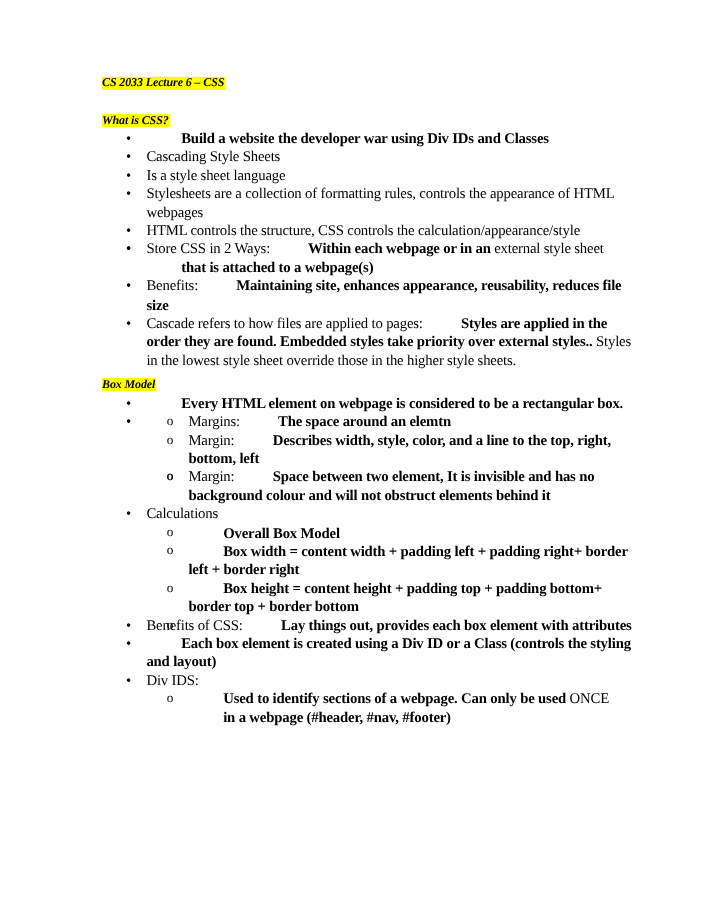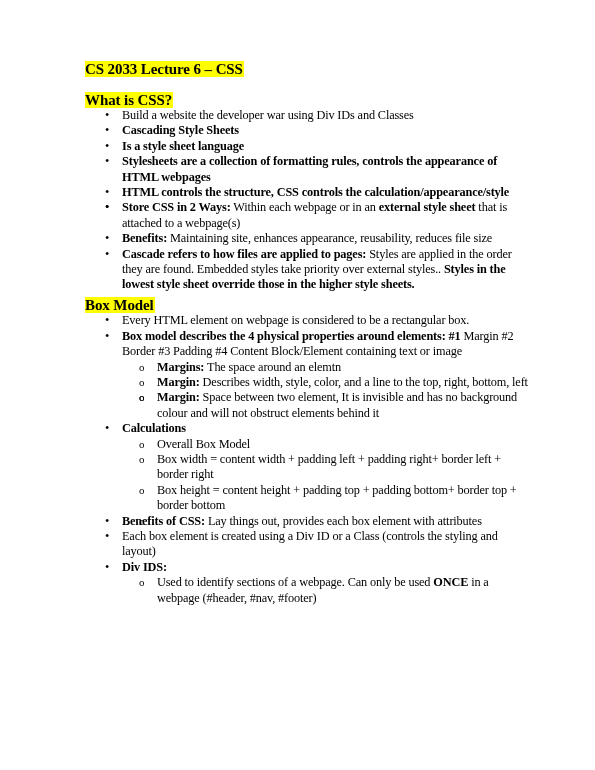--- a/index.html
+++ b/index.html
@@ -28,25 +28,26 @@
   .doc-body {
     position: absolute;
     left: 85px;
     top: 62px;
     width: 445px;
   }
 
   
   .heading {
     font-weight: bold;
-    font-size: 15px;
+    font-size: 10px;
     line-height: 15.5px;
     margin: 0;
     padding: 0;
     letter-spacing: -0.1px;
+    font-style: italic;
   }
   .heading .hl {
     background: #FFFF00;
     padding: 0 1px 0 0;
     box-decoration-break: clone;
     -webkit-box-decoration-break: clone;
   }
   .heading-title { margin-bottom: 15px; }
   .heading-section { margin-top: 5px; margin-bottom: 0px; }
 
@@ -86,22 +87,22 @@
     letter-spacing: -0.15px;
   }
   ul.lvl2 > li > .bullet {
     position: absolute;
     left: 17px;
     top: 0;
     font-size: 11px;
     line-height: 15.6px;
   }
 
-  .b { font-weight: bold; }
-  .n { font-weight: normal; }
+  .b { font-weight: normal; }
+  .n { font-weight: bold; margin-left: 29px; }
 
   .para-text { display: inline; }
 </style>
 </head>
 <body>
 
 <div class="page">
   <div class="doc-body">
 
     <h1 class="heading heading-title"><span class="hl">CS 2033 Lecture 6 – CSS</span></h1>
@@ -115,21 +116,21 @@
           <li><span class="bullet">•</span><span class="para-text"><span class="b">Stylesheets are a collection of formatting rules, controls the appearance of HTML webpages</span></span></li>
           <li><span class="bullet">•</span><span class="para-text"><span class="b">HTML controls the structure, CSS controls the calculation/appearance/style</span></span></li>
           <li><span class="bullet">•</span></li>
           <li><span class="bullet">•</span><span class="para-text"><span class="b">Store CSS in 2 Ways:</span><span class="n"> Within each webpage or in an </span><span class="b">external style sheet</span><span class="n"> that is attached to a webpage(s)</span></span></li>
           <li><span class="bullet">•</span><span class="para-text"><span class="b">Benefits:</span><span class="n"> Maintaining site, enhances appearance, reusability, reduces file size</span></span></li>
           <li><span class="bullet">•</span><span class="para-text"><span class="b">Cascade refers to how files are applied to pages:</span><span class="n"> Styles are applied in the order they are found. Embedded styles take priority over external styles.. </span><span class="b">Styles in the lowest style sheet override those in the higher style sheets.</span></span></li>
         </ul>
         <div class="heading heading-section"><span class="hl">Box Model</span></div>
         <ul class="lvl1">
           <li><span class="bullet">•</span><span class="para-text"><span class="n">Every HTML element on webpage is considered to be a rectangular box.</span></span></li>
-          <li><span class="bullet">•</span><span class="para-text"><span class="b">Box model describes the 4 physical properties around elements: #1</span><span class="n"> Margin #2 Border #3 Padding #4 Content Block/Element containing text or image</span></span><ul class="lvl2">
+          <li><span class="bullet">•</span><ul class="lvl2">
               <li><span class="bullet">o</span><span class="para-text"><span class="b">Margins:</span><span class="n"> The space around an elemtn</span></span></li>
               <li><span class="bullet">o</span><span class="para-text"><span class="b">Margin:</span><span class="n"> Describes width, style, color, and a line to the top, right, bottom, left</span></span></li>
               <li><span class="bullet">o</span></li>
               <li><span class="bullet">o</span><span class="para-text"><span class="b">Margin:</span><span class="n"> Space between two element, It is invisible and has no background colour and will not obstruct elements behind it</span></span></li>
             </ul></li>
           <li><span class="bullet">•</span><span class="para-text"><span class="b">Calculations</span></span><ul class="lvl2">
               <li><span class="bullet">o</span><span class="para-text"><span class="n">Overall Box Model</span></span></li>
               <li><span class="bullet">o</span><span class="para-text"><span class="n">Box width = content width + padding left + padding right+ border left + border right</span></span></li>
               <li><span class="bullet">o</span><span class="para-text"><span class="n">Box height = content height + padding top + padding bottom+ border top + border bottom</span></span></li>
               <li><span class="bullet">o</span></li>

